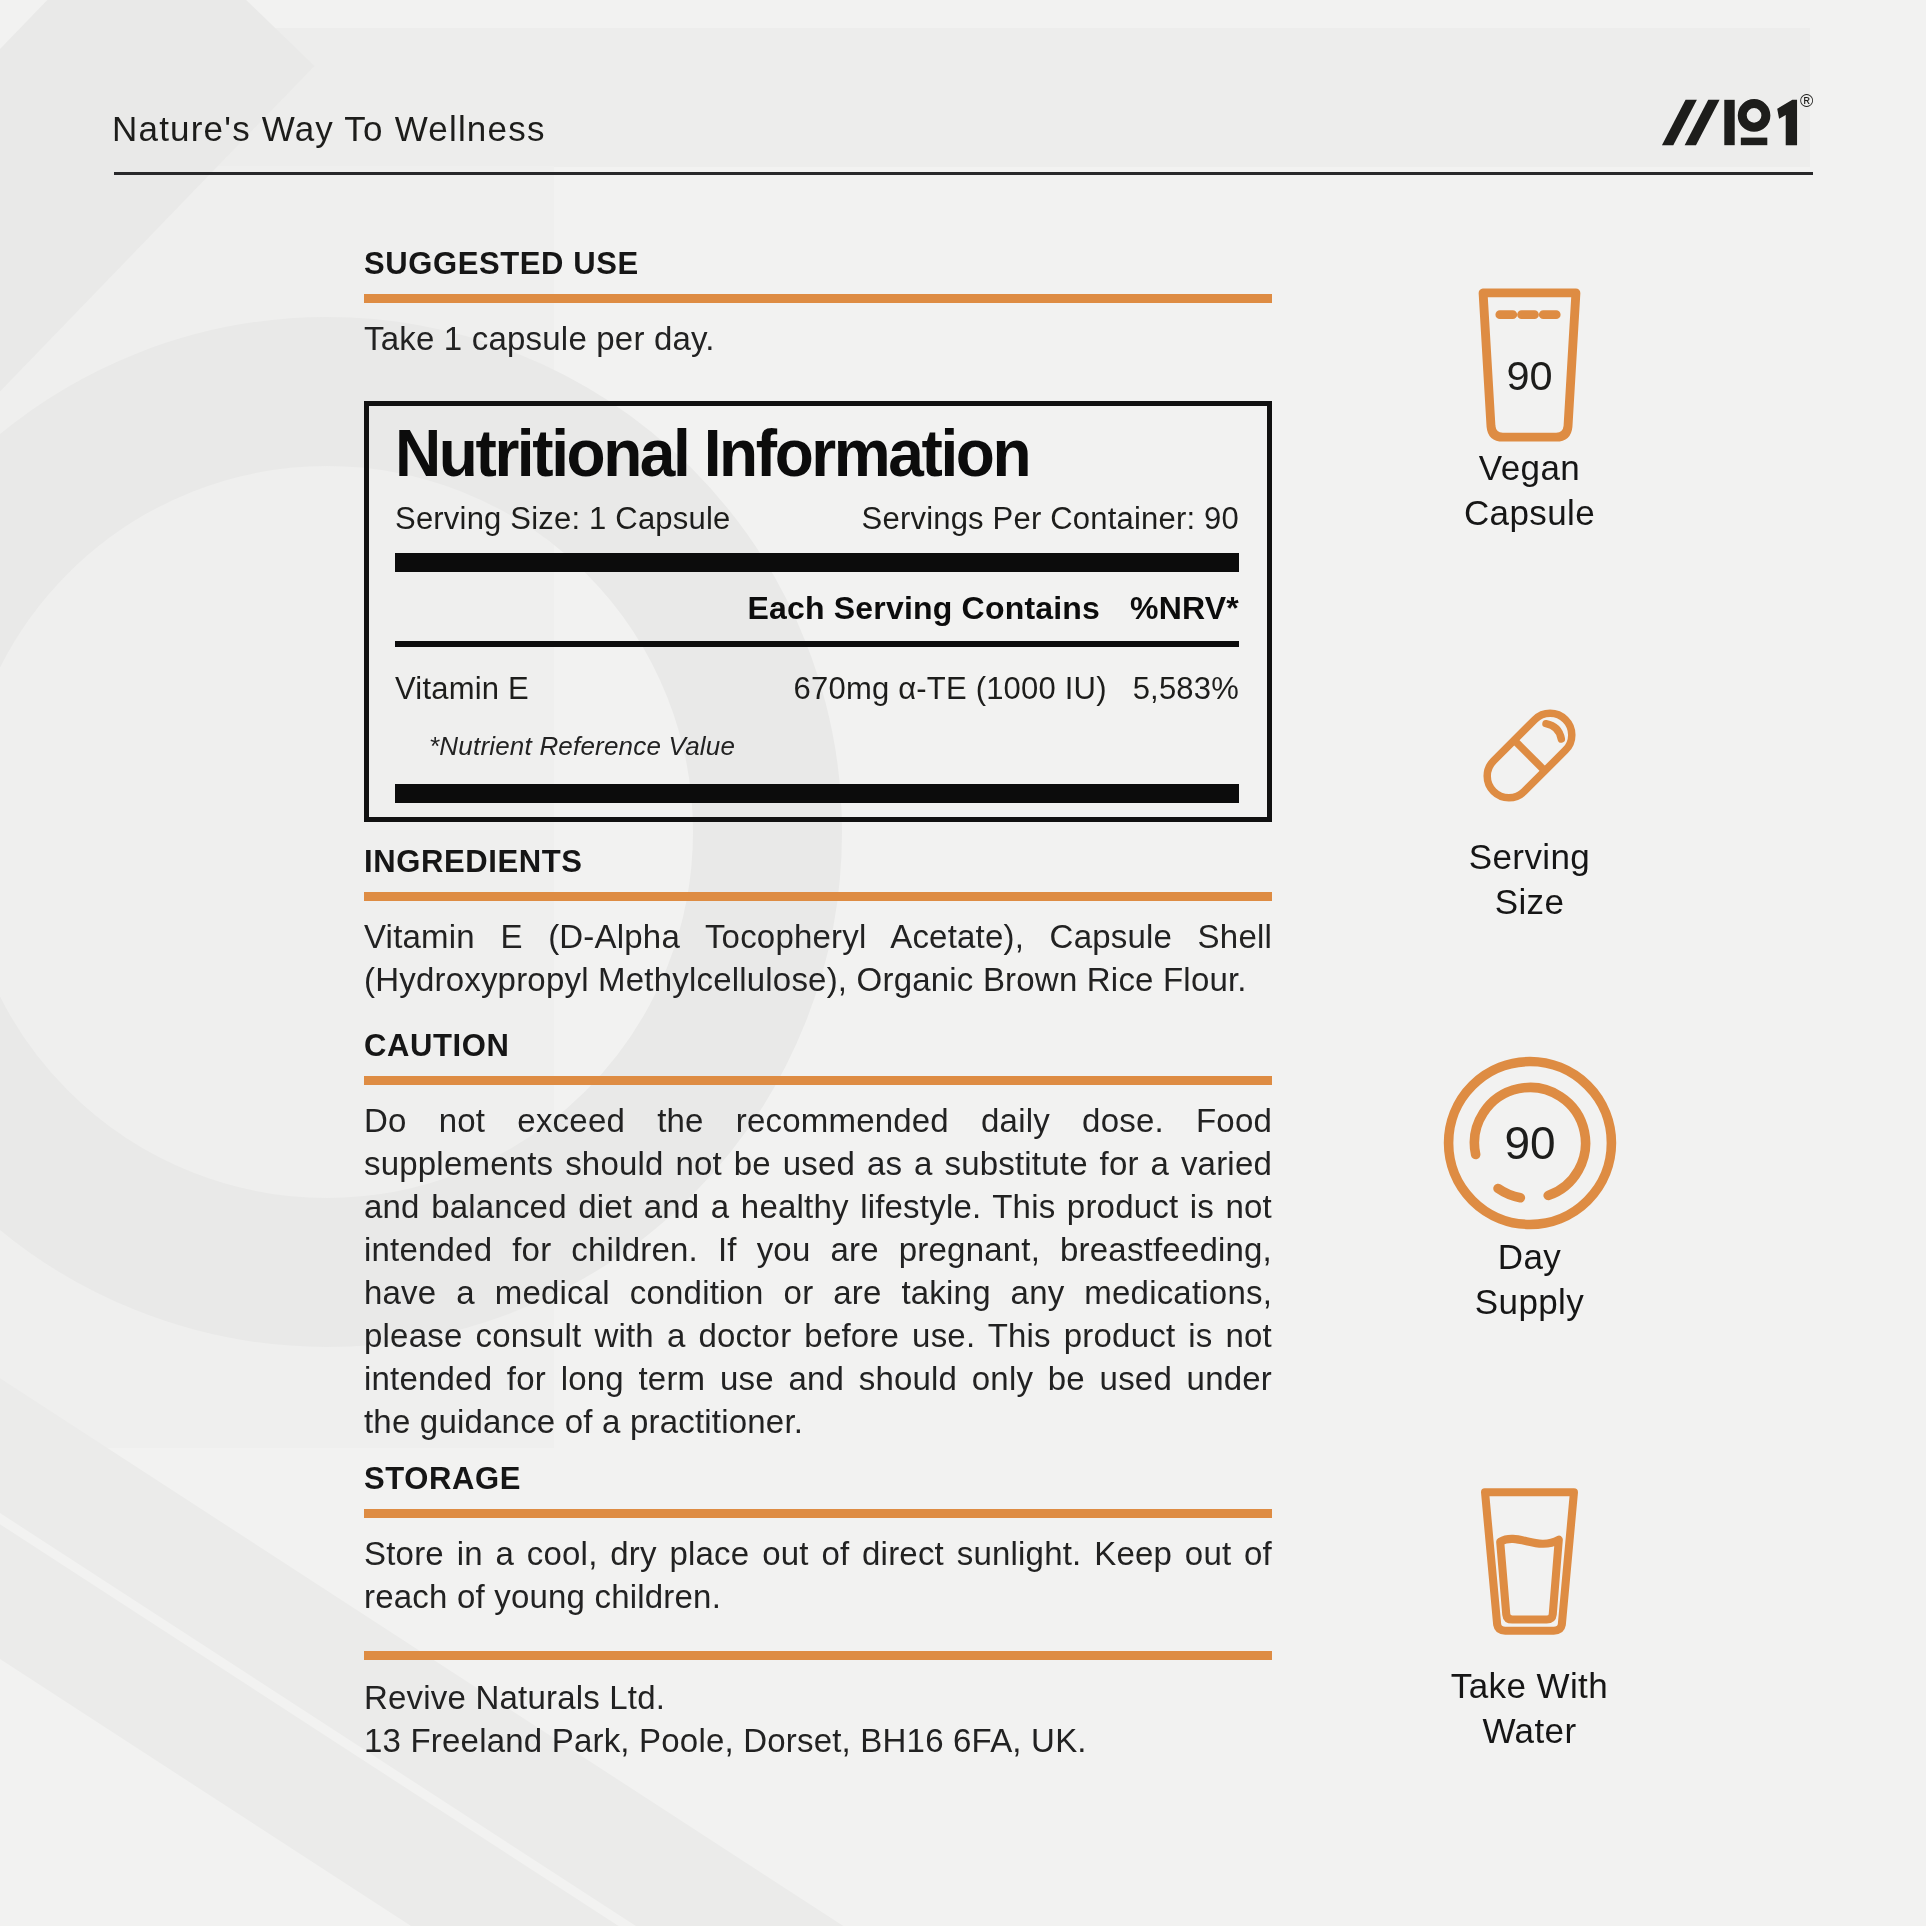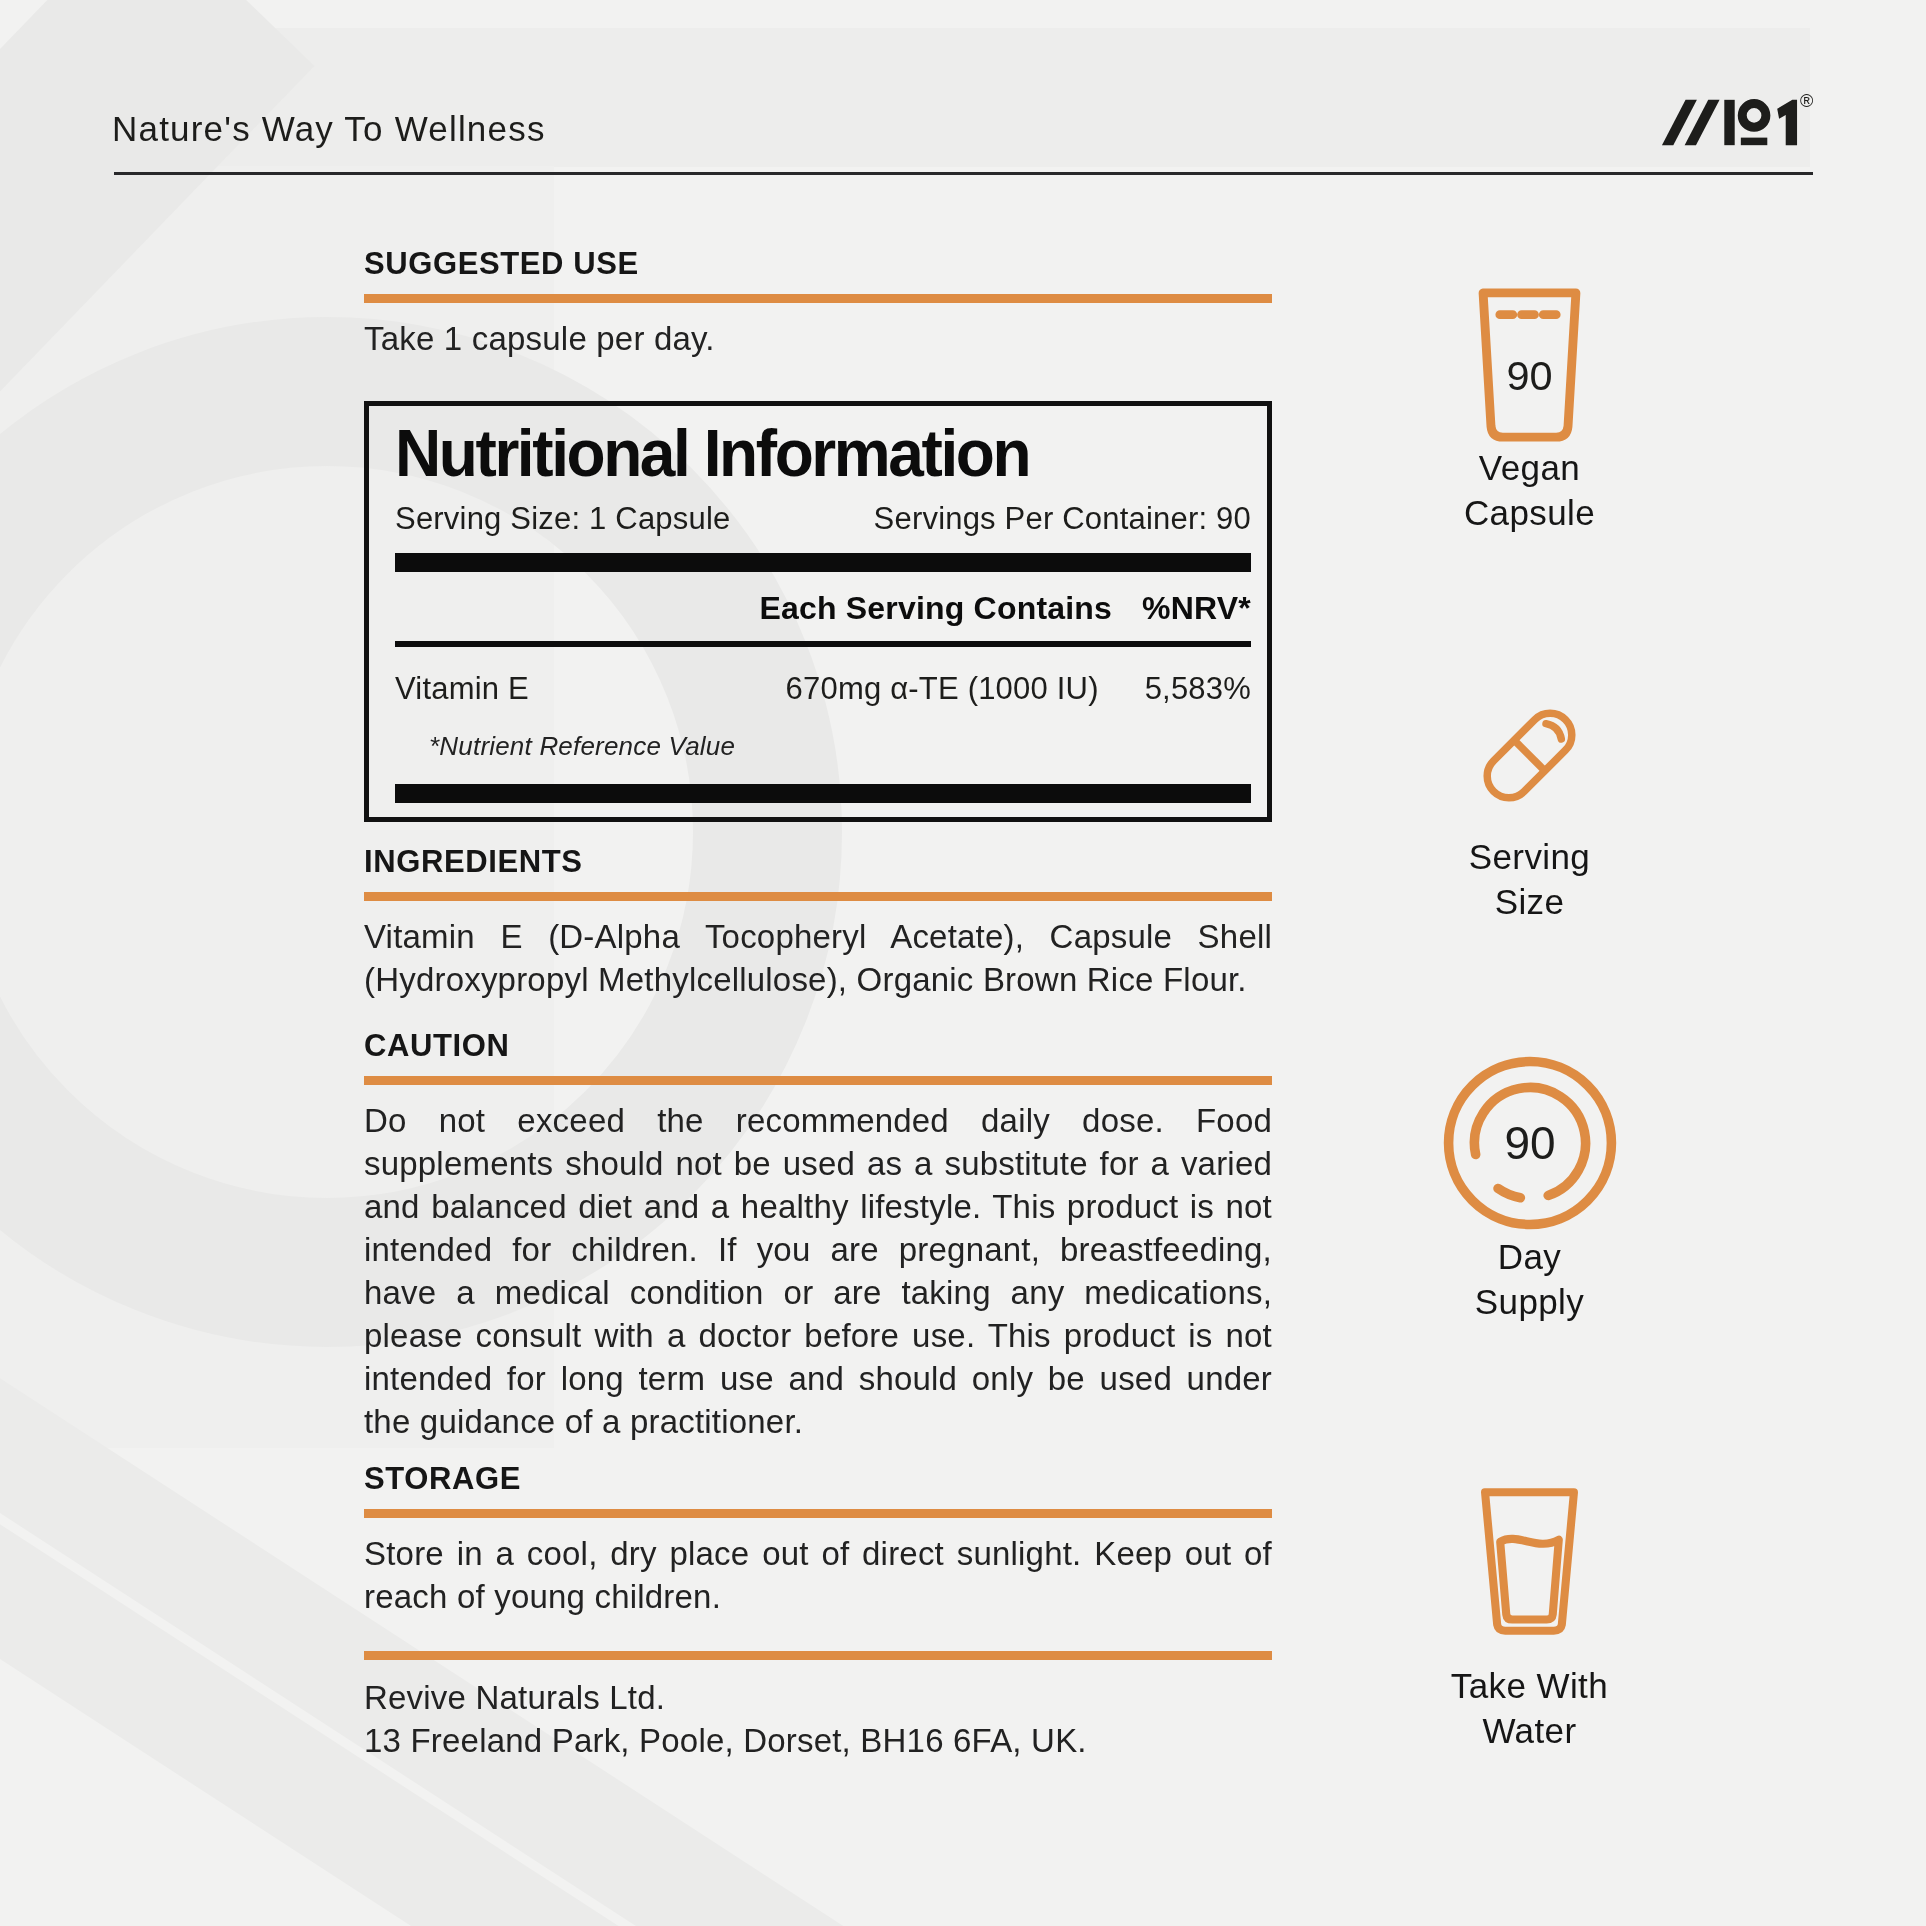--- a/index.html
+++ b/index.html
@@ -43,36 +43,36 @@
   }
   .rule-orange{height:9px;background:#de8c43;margin-top:12px;}
   .sec .body{
     margin:14px 0 0 0;font-size:33px;line-height:43px;letter-spacing:0.2px;color:#222;
   }
   .just{text-align:justify;}
 
   
   .nutri{
     position:absolute;left:364px;top:401px;width:908px;box-sizing:border-box;
-    border:5px solid #111;padding:12px 16px 14px 26px;background:transparent;
+    border:5px solid #111;padding:12px 28px 14px 26px;background:transparent;
   }
   .nutri-title{
     margin:0;font-size:66px;font-weight:bold;letter-spacing:-2.5px;line-height:71px;
     transform:scaleX(.97);transform-origin:left center;white-space:nowrap;color:#0c0c0c;
   }
   .serving-row{display:flex;justify-content:space-between;margin-top:12px;font-size:31px;letter-spacing:0.2px;}
   .bar-thick{height:19px;background:#0c0c0c;margin-top:16px;}
   .bar-thin{height:6px;background:#0c0c0c;margin-top:14px;}
   .contains-row{
     display:flex;justify-content:flex-end;gap:30px;margin-top:18px;
     font-size:32px;font-weight:bold;letter-spacing:0.2px;color:#0c0c0c;text-align:center;
   }
   .vit-row{display:flex;align-items:baseline;margin-top:24px;font-size:31px;letter-spacing:0.2px;}
   .vit-name{flex:1;}
-  .vit-amount{margin-right:46px;}
+  .vit-amount{margin-right:26px;}
   .footnote{margin-top:24px;margin-left:34px;font-size:26px;letter-spacing:0.2px;color:#222;font-style:italic;}
   .bar-bottom{height:19px;background:#0c0c0c;margin-top:22px;}
 
   
   .badge{position:absolute;left:1381px;width:297px;text-align:center;}
   .badge svg{display:block;margin:0 auto;}
   .badge .lbl{
     font-size:35px;line-height:45px;letter-spacing:0.4px;color:#161616;
   }
   .icon-num{

